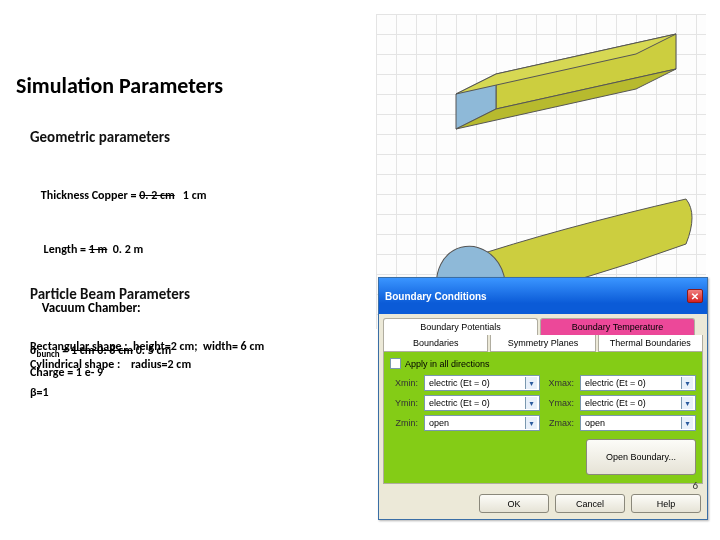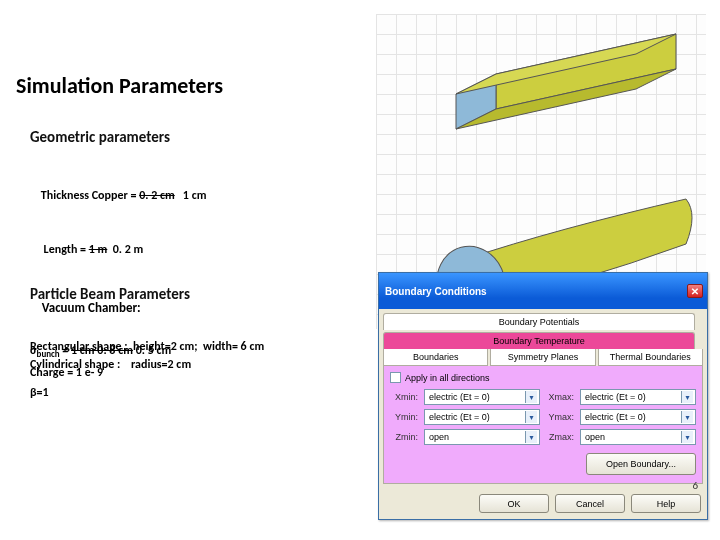--- a/index.html
+++ b/index.html
@@ -64,39 +64,39 @@
     padding: 0 4px 0 6px;
     font-size: 10px; font-weight: bold;
   }
   .winbtn {
     width: 16px; height: 14px;
     background: linear-gradient(#f08080,#d42020);
     color: #fff; font-size: 10px; font-weight: bold;
     display: flex; align-items: center; justify-content: center;
     border-radius: 2px; border:1px solid #8b1a1a;
   }
-  .tabs { display:flex; gap:2px; padding:4px 12px 0 4px;flex-direction:column; }
+  .tabs { display:flex; gap:2px; padding:4px 12px 0 4px; }
   .tab {
     flex:1; text-align:center;
     padding:3px 2px;
     background:#ec4899;
     border:1px solid #b0ada0;
     border-bottom:none;
     border-radius:3px 3px 0 0;
   }
   .tab.active{ background:#fff; font-weight:normal; }
   .subtabs { display:flex; gap:2px; padding:0 4px; }
   .subtab {
     flex:1; text-align:center;
     padding:3px 2px;
     background:#fff;
     border:1px solid #b0ada0;
     border-top:none;
   }
-  .dlgbody { background:#f0abfc; margin:0 4px 4px 4px; border:1px solid #b0ada0; border-top:none; padding:6px 6px 8px 6px; }
+  .dlgbody { background:#84cc16; margin:0 4px 4px 4px; border:1px solid #b0ada0; border-top:none; padding:6px 6px 8px 6px; }
   .chkrow { display:flex; align-items:center; gap:4px; margin-bottom:6px; }
   .chk { width:11px;height:11px;border:1px solid #7a98af;background:#fff; }
   .gridfields { display:grid; grid-template-columns:28px 1fr 28px 1fr; gap:4px 6px; align-items:center; }
   .lbl { text-align:right; color:#333; }
   .combo {
     display:flex; align-items:center; justify-content:space-between;
     border:1px solid #7a98af; background:#fff;
     height:16px; padding:0 2px 0 4px; font-size:9px;
   }
   .combo .arrow {
@@ -107,21 +107,21 @@
   .dlgbtns { display:flex; gap:6px; justify-content:flex-end; padding:6px; }
   .btn {
     width:70px; height:19px;
     border:1px solid #8a887b;
     background:linear-gradient(#fcfcf8,#e6e3d6);
     border-radius:3px;
     display:flex;align-items:center;justify-content:center;
   }
   .openbox { text-align:right; margin-top:8px; }
   .openbtn {
-    display:inline-flex; width:110px;height:22px;
+    display:inline-flex; width:110px;height:36px;
     border:1px solid #8a887b;border-radius:3px;
     background:linear-gradient(#fcfcf8,#e6e3d6);
     align-items:center;justify-content:center;
   }
 </style>
 </head>
 <body>
 
 <div class="title">Simulation Parameters</div>
 

